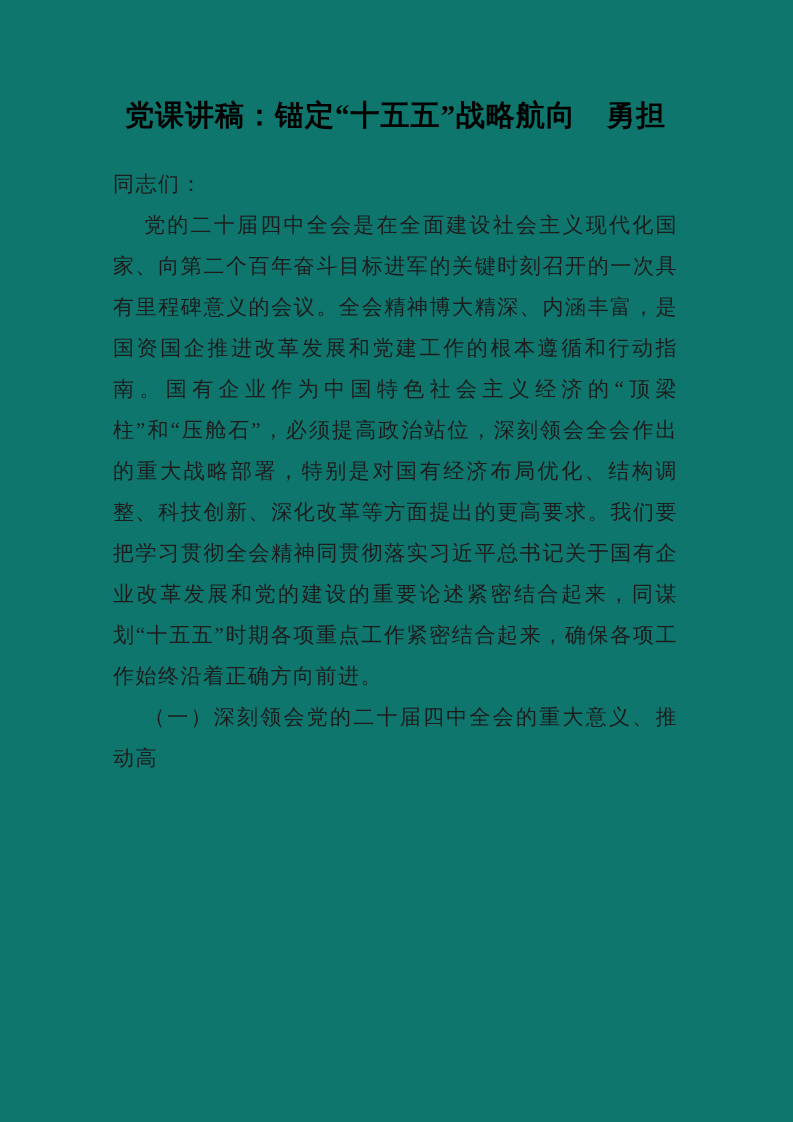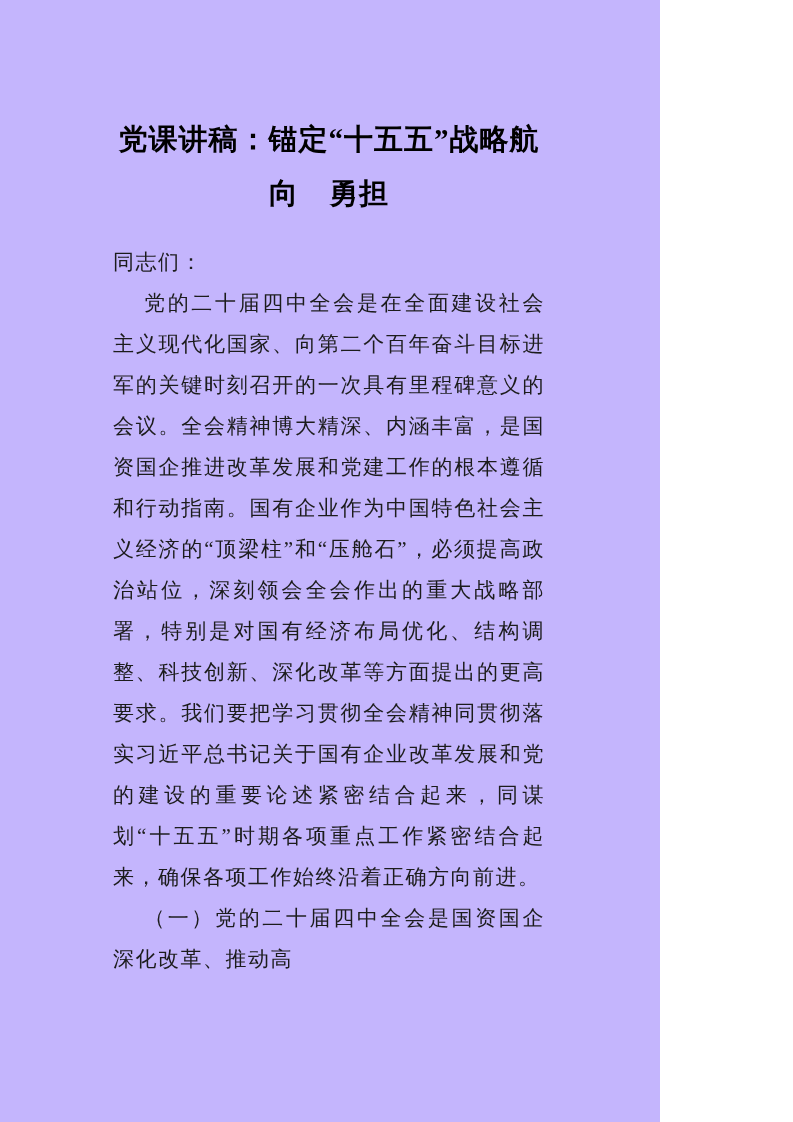--- a/index.html
+++ b/index.html
@@ -2,25 +2,25 @@
 <html><head>
 <meta charset="utf-8">
 <style>
   html, body {
     margin: 0;
     padding: 0;
     background: #ffffff;
   }
   .page {
     position: relative;
-    width: 660px;
+    width: 793px;
     height: 1122px;
-    background: #c4b5fd;
+    background: #0f766e;
     box-sizing: border-box;
-    padding: 112px 115px 0 113px;
+    padding: 88px 115px 0 113px;
     overflow: hidden;
     font-family: "Liberation Serif", "DejaVu Serif", serif;
   }
   .doc-title {
     margin: 0 0 22px 0;
     color: #000000;
     font-size: 29px;
     font-weight: 700;
     line-height: 54px;
     text-align: center;
@@ -51,16 +51,16 @@
 
 <div class="page">
 
   <h1 class="doc-title">
     <span class="title-line">党课讲稿：锚定“十五五”战略航向　勇担</span>
   </h1>
 
   <div class="body-text">
     <p>同志们：</p>
     <p class="indent">党的二十届四中全会是在全面建设社会主义现代化国家、向第二个百年奋斗目标进军的关键时刻召开的一次具有里程碑意义的会议。全会精神博大精深、内涵丰富，是国资国企推进改革发展和党建工作的根本遵循和行动指南。国有企业作为中国特色社会主义经济的“顶梁柱”和“压舱石”，必须提高政治站位，深刻领会全会作出的重大战略部署，特别是对国有经济布局优化、结构调整、科技创新、深化改革等方面提出的更高要求。我们要把学习贯彻全会精神同贯彻落实习近平总书记关于国有企业改革发展和党的建设的重要论述紧密结合起来，同谋划“十五五”时期各项重点工作紧密结合起来，确保各项工作始终沿着正确方向前进。</p>
-    <p class="indent">（一）党的二十届四中全会是国资国企深化改革、推动高</p>
+    <p class="indent">（一）深刻领会党的二十届四中全会的重大意义、推动高</p>
   </div>
 
 </div>
 
 </body></html>

